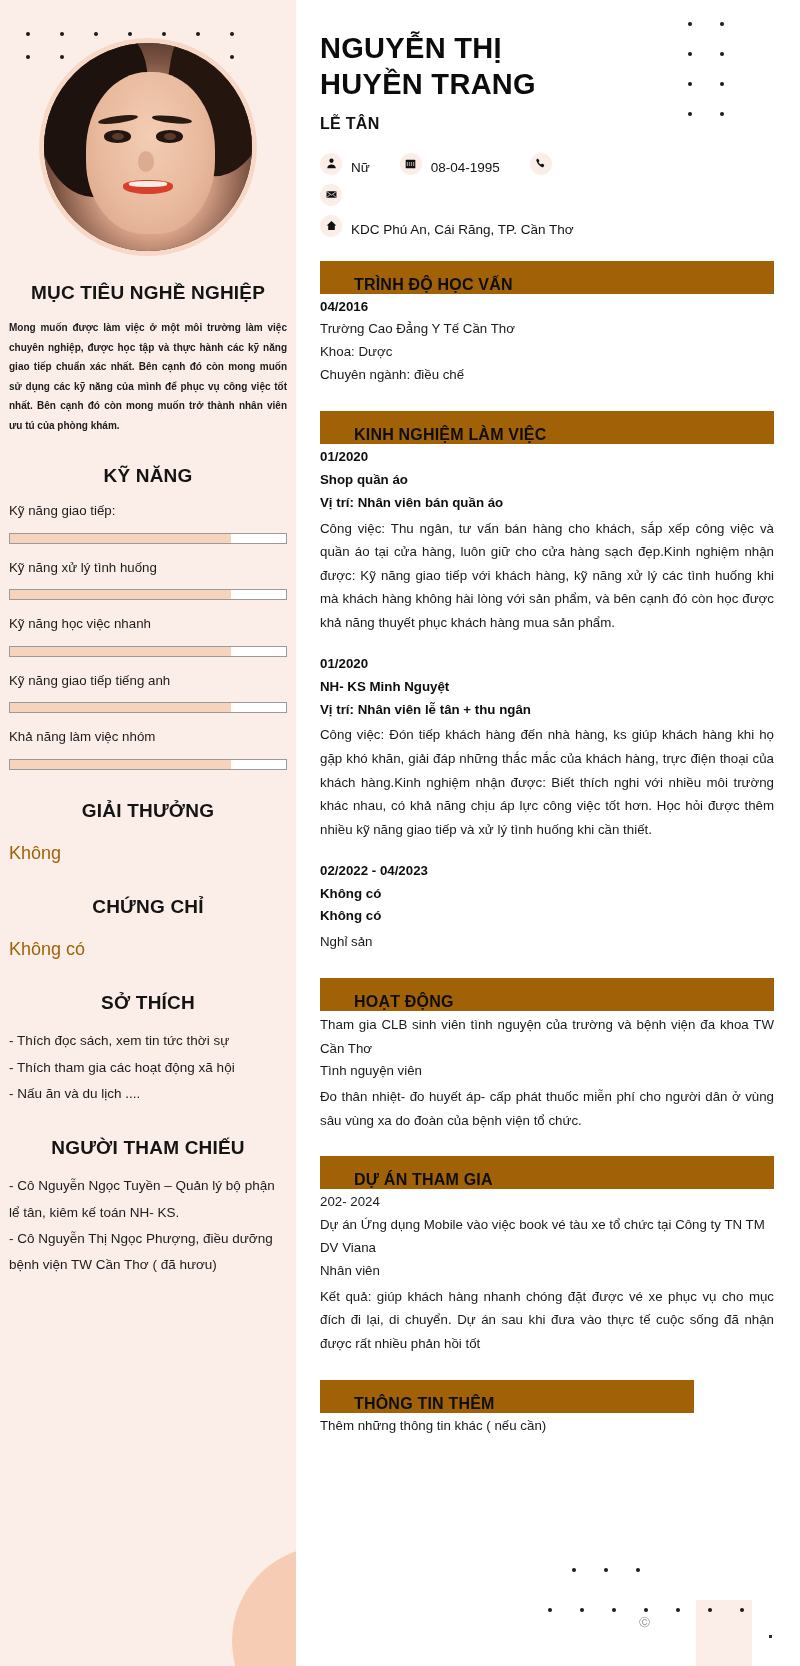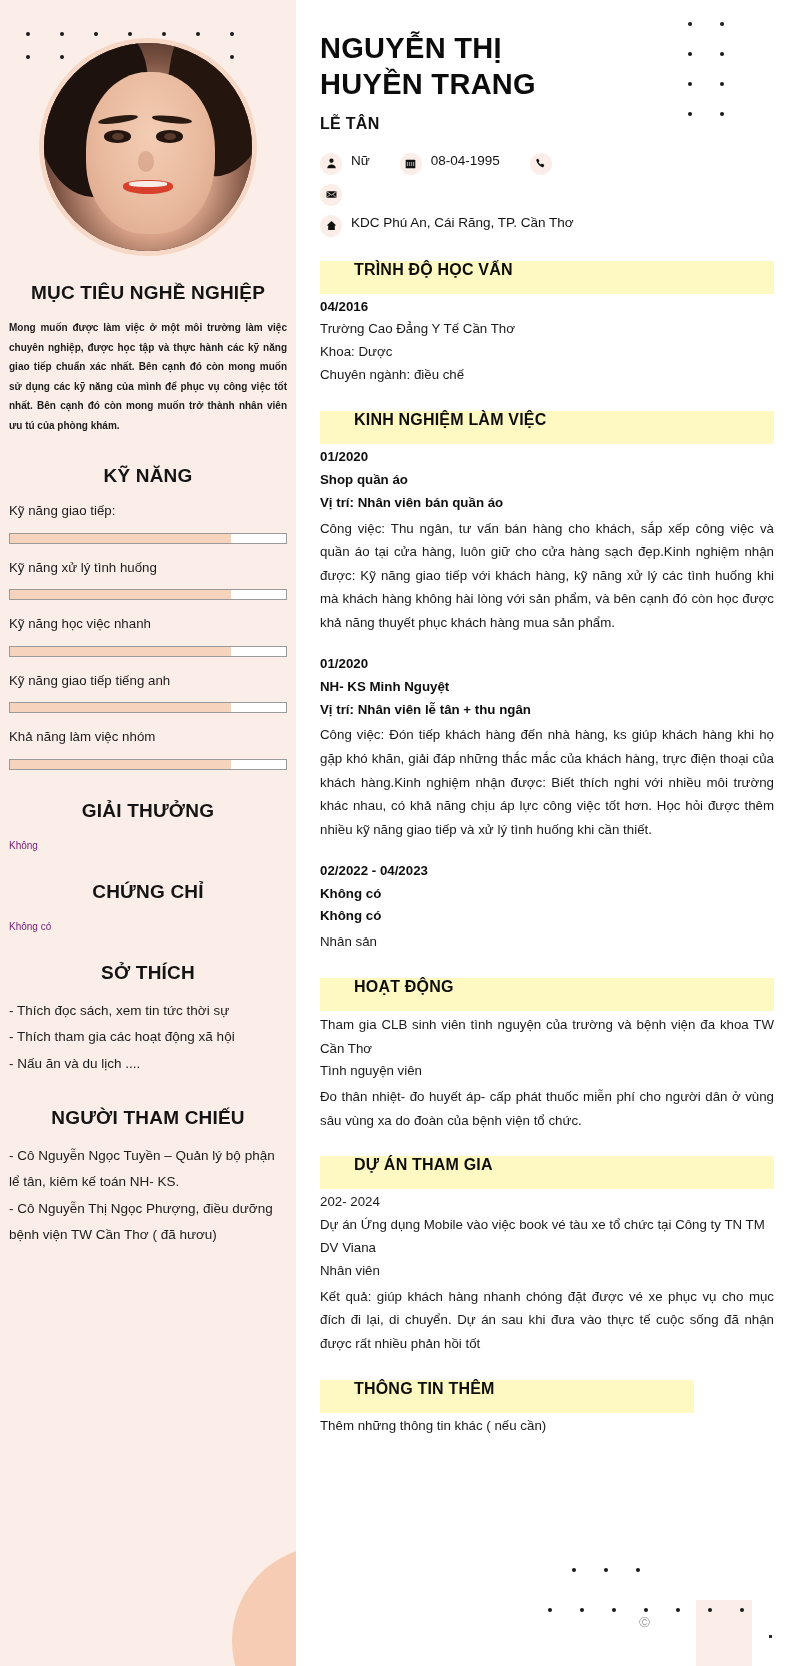--- a/index.html
+++ b/index.html
@@ -61,21 +61,21 @@
     font-size: 10px; line-height: 1.95; color: #1c1c1c; text-align: justify; font-weight: bold;
   }
   .side-li { font-size: 13.5px; line-height: 1.95; color: #1c1c1c; }
   .skill { margin-top: 14px; }
   .skill-name { font-size: 13.3px; color: #1c1c1c; line-height: 1.55; }
   .bar {
     margin-top: 11px; height: 11px; width: 100%;
     border: 1px solid #9a9a9a; background: #ffffff; position: relative;
   }
   .bar-fill { position: absolute; left: 0; top: 0; bottom: 0; background: #f5d3bd; }
-  .side-small { font-size: 10px; color: #701a75; line-height: 1.9; }
+  .side-small { font-size: 18px; color: #a16207; line-height: 1.9; }
   .corner-circle {
     position: absolute; left: 232px; bottom: -70px;
     width: 190px; height: 190px; border-radius: 50%;
     background: #f6cdb4; z-index: 0;
   }
 
   
   .main { position: relative; flex: 1; padding: 0 26px 0 24px; background: #fff; overflow: hidden; }
   .dots-tr {
     position: absolute; top: 22px; right: 48px;
@@ -83,32 +83,32 @@
     z-index: 3;
   }
   .name {
     margin-top: 30px;
     font-size: 29px; font-weight: bold; line-height: 1.25; color: #0c0c0c;
     letter-spacing: .3px; position: relative; z-index: 4;
   }
   .role { margin-top: 12px; font-size: 16px; font-weight: bold; color: #101010; letter-spacing: .3px; }
   .contacts { margin-top: 20px; }
   .crow { display: flex; align-items: center; flex-wrap: wrap; margin-bottom: 9px; }
-  .citem { display: flex; align-items: flex-start; margin-right: 30px; }
+  .citem { display: flex; align-items: flex-end; margin-right: 30px; }
   .cico {
     width: 22px; height: 22px; border-radius: 50%; background: #fbeee8;
     display: flex; align-items: center; justify-content: center;
     margin-right: 9px; flex: 0 0 22px;
   }
   .cico svg { display: block; }
   .ctext { font-size: 13.5px; color: #121212; }
 
   .sec-head {
-    margin-top: 24px; background: #fef9c3; height: 33px;
-    display: flex; align-items: flex-start; padding-left: 34px;
+    margin-top: 24px; background: #a16207; height: 33px;
+    display: flex; align-items: flex-end; padding-left: 34px;
     position: relative;
   }
   .sec-head span { font-size: 16px; font-weight: bold; color: #0e0e0e; letter-spacing: .2px; }
   .blk { margin-top: 2px; }
   .b-bold { font-size: 13.3px; font-weight: bold; color: #0e0e0e; line-height: 1.72; }
   .b-norm { font-size: 13.3px; color: #1a1a1a; line-height: 1.72; }
   .b-just { font-size: 13.3px; color: #1a1a1a; line-height: 1.78; text-align: justify; margin-top: 2px; }
 
   .notch { position: absolute; right: 0; top: 0; width: 80px; height: 46px; background: #fff; z-index: 2; }
   .dots-bot1 { position: absolute; right: 132px; bottom: 94px; display: grid; grid-template-columns: repeat(3, 32px); grid-template-rows: 1fr; z-index: 3; }
@@ -320,21 +320,21 @@
         <div class="blk" style="margin-top: 18px;">
           <div class="b-bold">01/2020</div>
           <div class="b-bold">NH- KS Minh Nguyệt</div>
           <div class="b-bold">Vị trí: Nhân viên lễ tân + thu ngân</div>
           <div class="b-just">Công việc: Đón tiếp khách hàng đến nhà hàng, ks giúp khách hàng khi họ gặp khó khăn, giải đáp những thắc mắc của khách hàng, trực điện thoại của khách hàng.Kinh nghiệm nhận được: Biết thích nghi với nhiều môi trường khác nhau, có khả năng chịu áp lực công việc tốt hơn. Học hỏi được thêm nhiều kỹ năng giao tiếp và xử lý tình huống khi cần thiết.</div>
         </div>
         <div class="blk" style="margin-top: 18px;">
           <div class="b-bold">02/2022 - 04/2023</div>
           <div class="b-bold">Không có</div>
           <div class="b-bold">Không có</div>
-          <div class="b-just">Nhân sản</div>
+          <div class="b-just">Nghỉ sản</div>
         </div>
       </div>
 
     <div class="sec-head">
       <span>HOẠT ĐỘNG</span>
     </div>
     <div id="activities-body">
         <div class="blk">
           <div class="b-just">Tham gia CLB sinh viên tình nguyện của trường và bệnh viện đa khoa TW Cần Thơ</div>
           <div class="b-norm">Tình nguyện viên</div>

